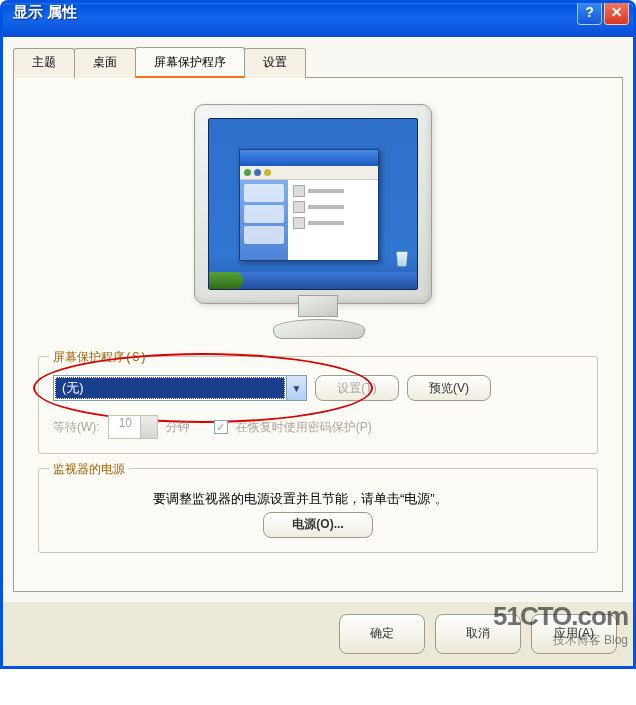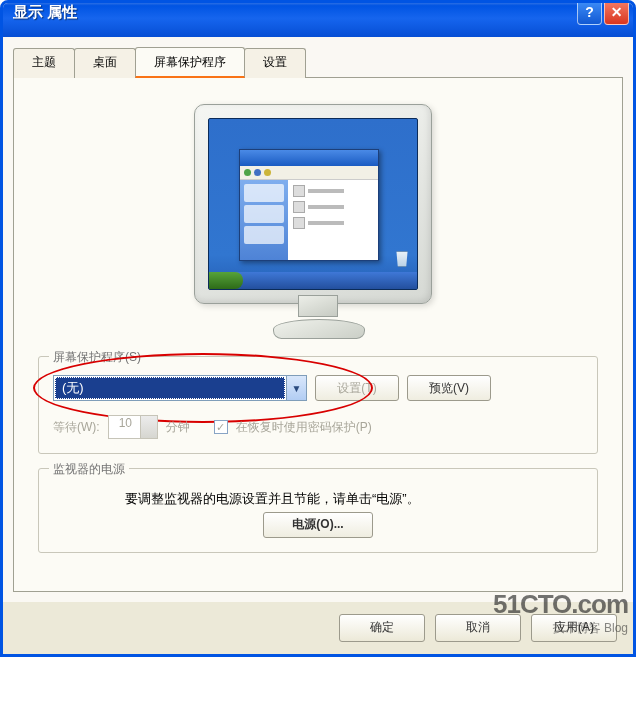--- a/index.html
+++ b/index.html
@@ -196,22 +196,23 @@
       padding: 18px 14px 14px;
       position: relative;
       margin-bottom: 14px;
     }
     .groupbox-title {
       position: absolute;
       top: -8px;
       left: 10px;
       background: #FCFBF5;
       padding: 0 4px;
-      color: #737373;
+      color: #a16207;
       font-size: 12px;
+      font-family: Liberation Mono, monospace;
     }
     .row {
       display: flex;
       align-items: center;
       gap: 8px;
       position: relative;
     }
     .row + .row { margin-top: 14px; }
     .combo {
       width: 254px;
@@ -240,21 +241,21 @@
       align-items:center;
       justify-content:center;
       color:#2a4a7e;
       font-size:10px;
     }
     .btn {
       min-width: 84px;
       height: 26px;
       border: 1px solid #9C9A8C;
       background: linear-gradient(to bottom,#fff,#EFEDE0);
-      border-radius: 3px;
+      border-radius: 8px;
       display: inline-flex;
       align-items:center;
       justify-content:center;
       padding: 0 12px;
       color: #333;
     }
     .btn.disabled { color: #A8A69A; }
     .gray-label { color: #A8A69A; }
     .spinner {
       width: 50px;
@@ -289,37 +290,37 @@
       position: absolute;
       left: -20px;
       top: -22px;
       width: 340px;
       height: 70px;
       border: 2px solid #D80000;
       border-radius: 50%;
       pointer-events: none;
     }
     .monitor-power-text {
-      margin-left: 72px;
+      margin-left: 100px;
       line-height: 1.9;
       font-size: 13px;
     }
     .power-btn-row {
       display:flex;
       justify-content:center;
       font-weight:bold;
     }
     .dialog-buttons {
       display:flex;
       justify-content:flex-end;
       gap: 10px;
       padding: 12px 16px;
       background:#ECE9D8;
     }
-    .dialog-buttons .btn { min-width: 86px; height:28px; background:linear-gradient(to bottom,#fff,#ECE9D8); }
+    .dialog-buttons .btn { min-width: 86px; height:40px; background:linear-gradient(to bottom,#fff,#ECE9D8); }
     .watermark {
       position: absolute;
       right: 8px;
       bottom: 20px;
       text-align:right;
       font-family: Arial, sans-serif;
       pointer-events:none;
     }
     .watermark .wm-main {
       font-size: 26px;

